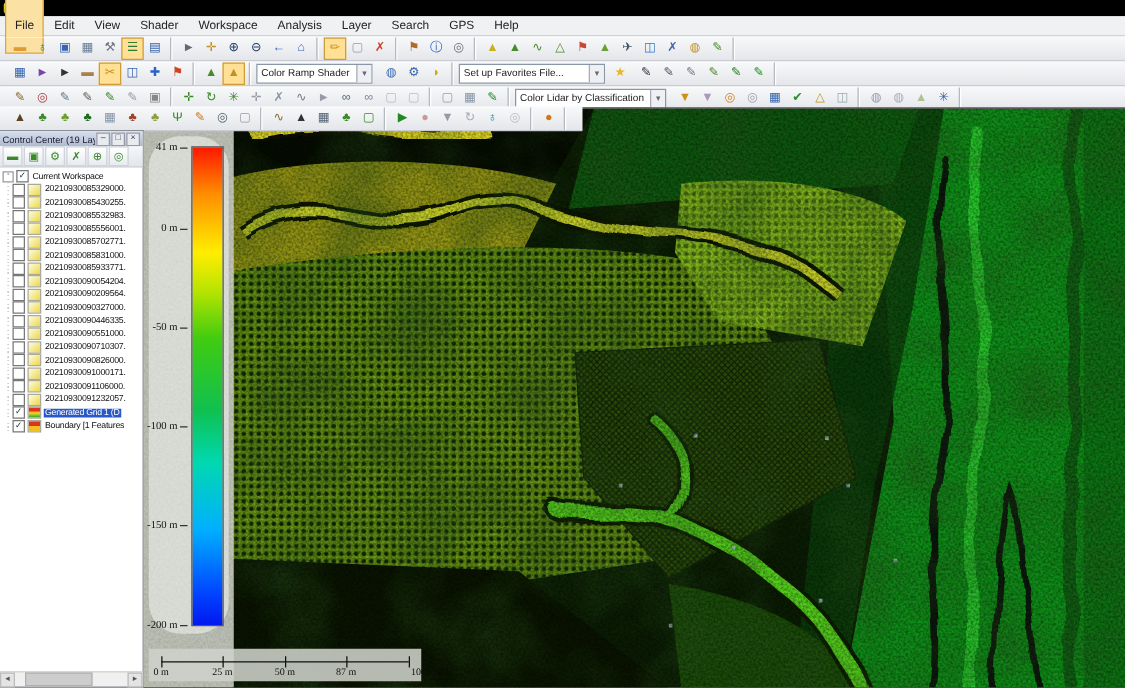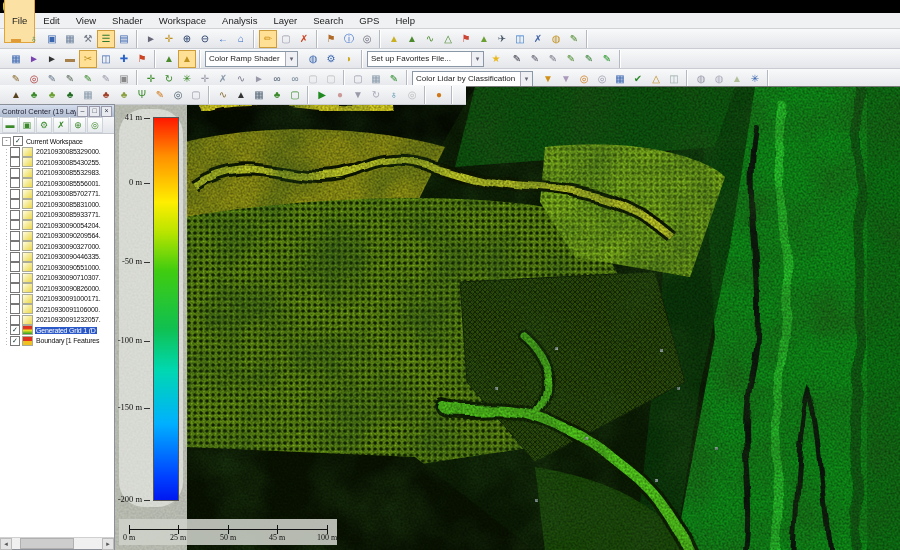--- a/index.html
+++ b/index.html
@@ -321,21 +321,21 @@
     <div>
 
         <div class="llab" style="top: 8px;"><span>41 m</span><span class="ltick"></span></div>
 
         <div class="llab" style="top: 73px;"><span>0 m</span><span class="ltick"></span></div>
 
         <div class="llab" style="top: 152px;"><span>-50 m</span><span class="ltick"></span></div>
 
         <div class="llab" style="top: 231px;"><span>-100 m</span><span class="ltick"></span></div>
 
-        <div class="llab" style="top: 298px;"><span>-150 m</span><span class="ltick"></span></div>
+        <div class="llab" style="top: 310px;"><span>-150 m</span><span class="ltick"></span></div>
 
         <div class="llab" style="top: 390px;"><span>-200 m</span><span class="ltick"></span></div>
       </div>
   </div>
 
   
   <div class="scalebar">
     <div class="sline"></div>
     <div>
 
@@ -349,26 +349,26 @@
           <div class="slab" style="left: 59px;">25 m</div>
         </div>
 
         <div>
           <div class="stick" style="left: 109px;"></div>
           <div class="slab" style="left: 109px;">50 m</div>
         </div>
 
         <div>
           <div class="stick" style="left: 158px;"></div>
-          <div class="slab" style="left: 158px;">45 m</div>
+          <div class="slab" style="left: 158px;">87 m</div>
         </div>
 
         <div>
           <div class="stick" style="left: 208px;"></div>
-          <div class="slab" style="left: 208px;">100 m</div>
+          <div class="slab" style="left: 220px;">100 m</div>
         </div>
       </div>
   </div>
 </div>
 
 <div class="trow toolbar4">
   <span class="tgroup">
       <span class="tbtn" style="color: rgb(90, 68, 32);">▲</span>
       <span class="tbtn" style="color: rgb(58, 138, 42);">♣</span>
       <span class="tbtn" style="color: rgb(106, 160, 48);">♣</span>

